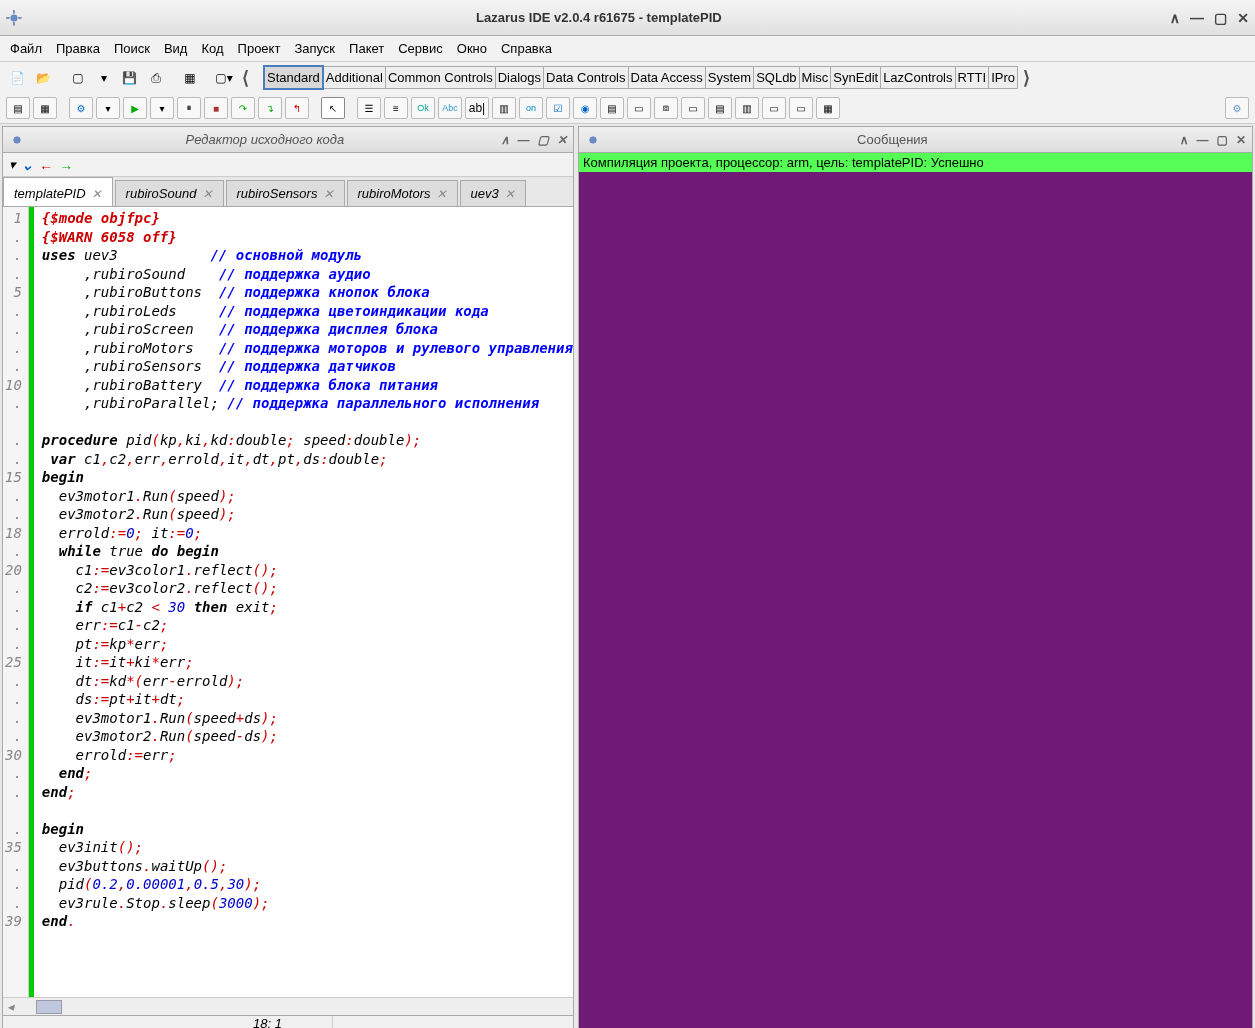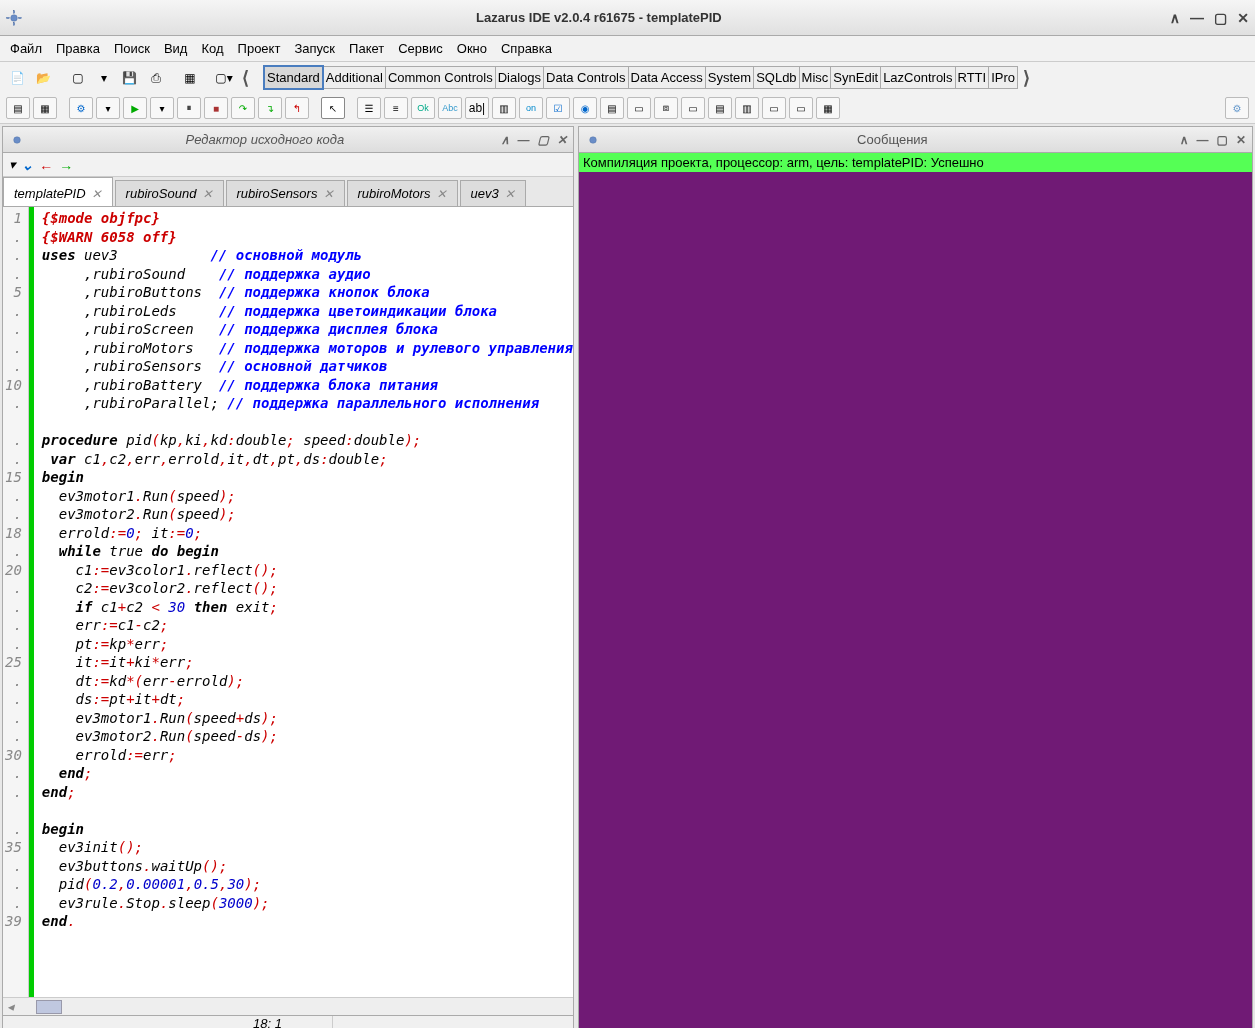--- a/index.html
+++ b/index.html
@@ -207,24 +207,24 @@
     </div>
     <div class="code-area">
       <div class="gutter" id="gutter">1<br>.<br>.<br>.<br>5<br>.<br>.<br>.<br>.<br>10<br>.<br><br>.<br>.<br>15<br>.<br>.<br>18<br>.<br>20<br>.<br>.<br>.<br>.<br>25<br>.<br>.<br>.<br>.<br>30<br>.<br>.<br><br>.<br>35<br>.<br>.<br>.<br>39<br></div>
       <div class="codebody">
         <div class="lmargin"></div>
         <pre class="code" id="codepre"><span class="dir">{$mode objfpc}</span>
 <span class="dir">{$WARN 6058 off}</span>
 <span class="kw">uses</span> uev3           <span class="cmt">// основной модуль</span>
      ,rubiroSound    <span class="cmt">// поддержка аудио</span>
      ,rubiroButtons  <span class="cmt">// поддержка кнопок блока</span>
-     ,rubiroLeds     <span class="cmt">// поддержка цветоиндикации блока</span>
+     ,rubiroLeds     <span class="cmt">// поддержка цветоиндикации кода</span>
      ,rubiroScreen   <span class="cmt">// поддержка дисплея блока</span>
      ,rubiroMotors   <span class="cmt">// поддержка моторов и рулевого управления</span>
-     ,rubiroSensors  <span class="cmt">// основной датчиков</span>
+     ,rubiroSensors  <span class="cmt">// поддержка датчиков</span>
      ,rubiroBattery  <span class="cmt">// поддержка блока питания</span>
      ,rubiroParallel; <span class="cmt">// поддержка параллельного исполнения</span>
 
 <span class="kw">procedure</span> pid<span class="sym">(</span>kp<span class="sym">,</span>ki<span class="sym">,</span>kd<span class="sym">:</span>double<span class="sym">;</span> speed<span class="sym">:</span>double<span class="sym">);</span>
  <span class="kw">var</span> c1<span class="sym">,</span>c2<span class="sym">,</span>err<span class="sym">,</span>errold<span class="sym">,</span>it<span class="sym">,</span>dt<span class="sym">,</span>pt<span class="sym">,</span>ds<span class="sym">:</span>double<span class="sym">;</span>
 <span class="kw">begin</span>
   ev3motor1<span class="sym">.</span>Run<span class="sym">(</span>speed<span class="sym">);</span>
   ev3motor2<span class="sym">.</span>Run<span class="sym">(</span>speed<span class="sym">);</span>
   errold<span class="sym">:=</span><span class="num">0</span><span class="sym">;</span> it<span class="sym">:=</span><span class="num">0</span><span class="sym">;</span>
   <span class="kw">while</span> true <span class="kw">do begin</span>

